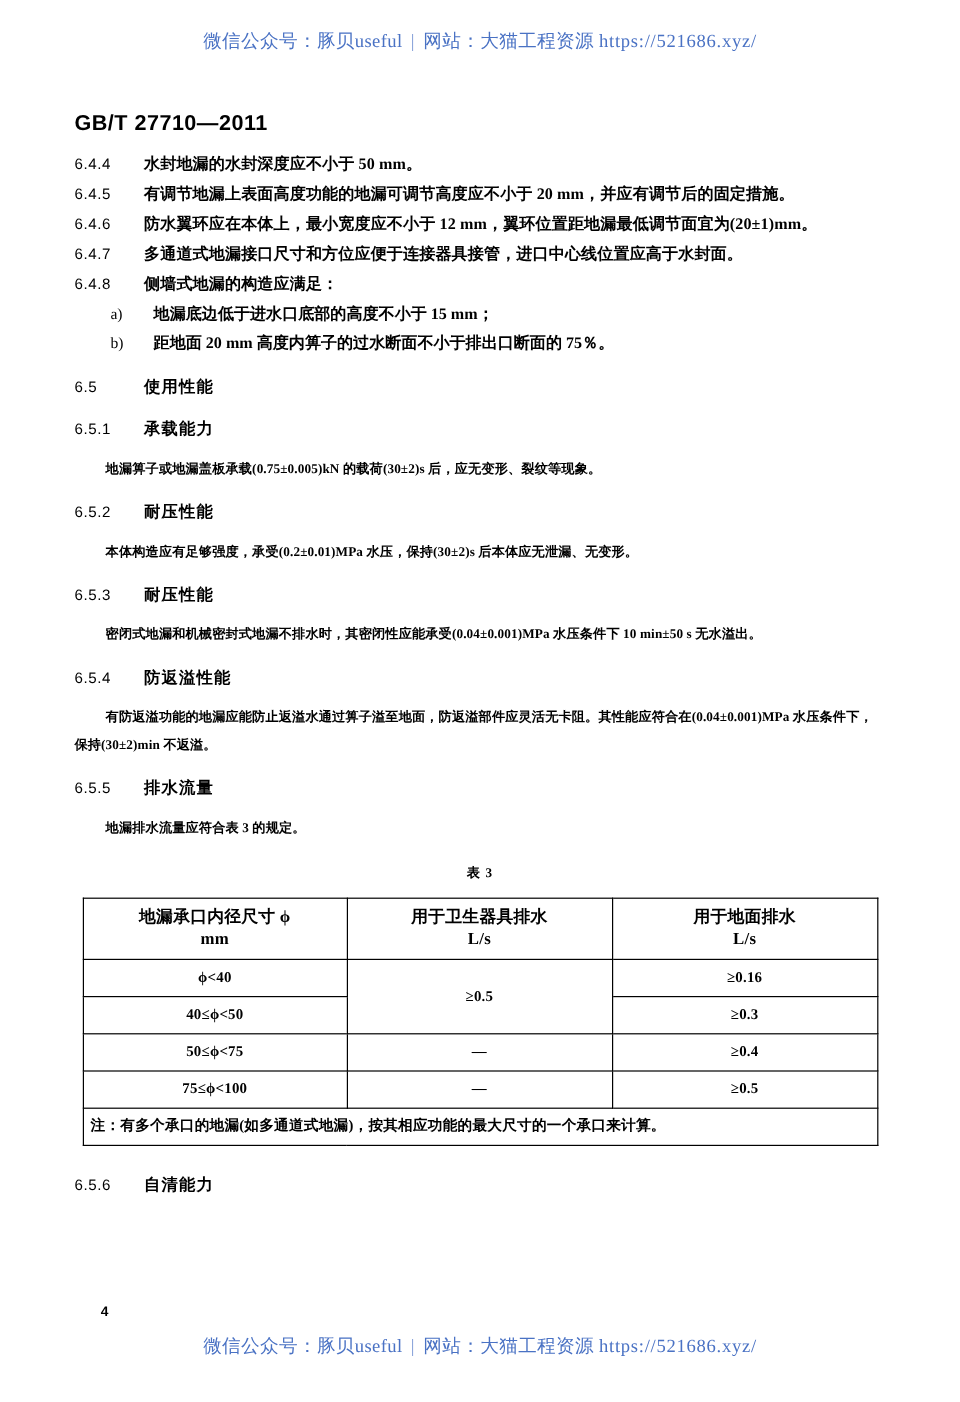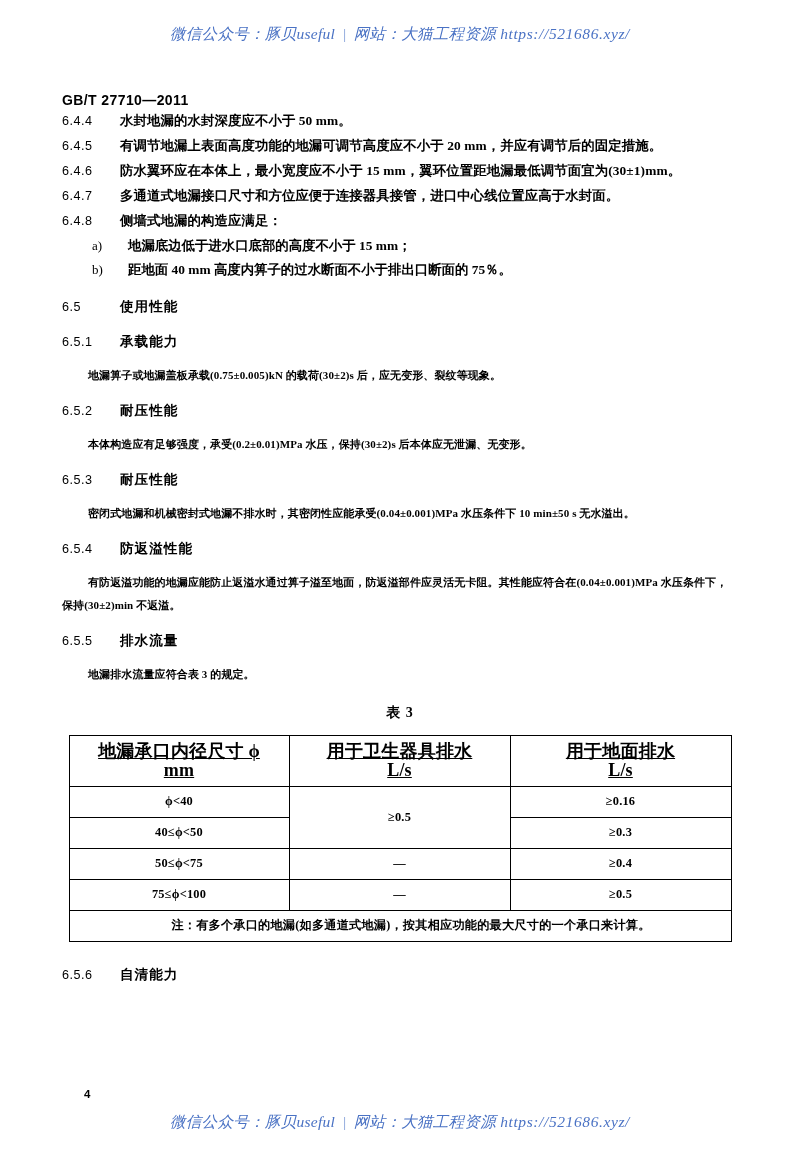--- a/index.html
+++ b/index.html
@@ -24,51 +24,50 @@
   .wm {
     position: absolute;
     left: 0;
     width: 800px;
     text-align: center;
     color: #4a72c4;
     font-size: 15.5px;
     letter-spacing: 0.3px;
     white-space: nowrap;
     font-family: "Liberation Serif", "DejaVu Serif", serif;
-    font-style: italic;
   }
   .wm-top { top: 24px; }
   .wm-bottom { top: 1112px; }
   .wm .sep {
     display: inline-block;
     padding: 0 7px;
     color: #7e9ad6;
     font-weight: 300;
   }
   .wm .url {
     font-family: "Liberation Serif", "DejaVu Serif", serif;
     letter-spacing: 0.6px;
   }
 
   
   .runhead {
     position: absolute;
     left: 62px;
     top: 92px;
     font-family: "Liberation Sans", sans-serif;
-    font-size: 14px;
+    font-size: 18px;
     font-weight: bold;
     letter-spacing: 0.4px;
   }
 
   
   .content {
     position: absolute;
     left: 62px;
-    top: 110px;
+    top: 126px;
     width: 676px;
   }
 
   .clause {
     display: flex;
     align-items: baseline;
     font-size: 13.4px;
     line-height: 21.5px;
     margin: 0 0 2.5px 0;
     font-family: "Liberation Serif", "DejaVu Serif", serif;
@@ -135,21 +134,21 @@
     font-weight: bold;
     letter-spacing: 0.1px;
   }
 
   
   .table-wrap {
     margin-top: 18px;
   }
   .table-cap {
     text-align: center;
-    font-size: 14px;
+    font-size: 11px;
     font-weight: bold;
     margin-bottom: 13px;
     font-family: "Liberation Serif", "DejaVu Serif", serif;
     letter-spacing: 1px;
   }
   table.t3 {
     border-collapse: collapse;
     width: 662px;
     margin: 0 auto;
     table-layout: fixed;
@@ -161,29 +160,28 @@
     vertical-align: middle;
     font-size: 12.4px;
     font-weight: bold;
     padding: 3px 4px;
     font-family: "Liberation Serif", "DejaVu Serif", serif;
     letter-spacing: 0.2px;
   }
   table.t3 thead th {
     height: 44px;
     line-height: 19px;
-    font-size: 18px;
-    text-decoration: underline;
+    font-size: 14px;
   }
   table.t3 tbody td {
     height: 24px;
   }
   table.t3 td.note {
-    text-align: center;
-    padding-left: 26px;
+    text-align: left;
+    padding-left: 6px;
     height: 24px;
     font-size: 12.2px;
   }
   .col1 { width: 220px; }
   .col2 { width: 221px; }
   .col3 { width: 221px; }
 
   
   .folio {
     position: absolute;
@@ -213,41 +211,41 @@
       <span class="txt">水封地漏的水封深度应不小于 50 mm。</span>
     </div>
 
     <div class="clause">
       <span class="num">6.4.5</span>
       <span class="txt">有调节地漏上表面高度功能的地漏可调节高度应不小于 20 mm，并应有调节后的固定措施。</span>
     </div>
 
     <div class="clause">
       <span class="num">6.4.6</span>
-      <span class="txt">防水翼环应在本体上，最小宽度应不小于 15 mm，翼环位置距地漏最低调节面宜为(30±1)mm。</span>
+      <span class="txt">防水翼环应在本体上，最小宽度应不小于 12 mm，翼环位置距地漏最低调节面宜为(20±1)mm。</span>
     </div>
 
     <div class="clause">
       <span class="num">6.4.7</span>
       <span class="txt">多通道式地漏接口尺寸和方位应便于连接器具接管，进口中心线位置应高于水封面。</span>
     </div>
 
     <div class="clause">
       <span class="num">6.4.8</span>
       <span class="txt">侧墙式地漏的构造应满足：</span>
     </div>
 
     <div class="sub">
       <span class="lbl">a)</span>
       <span class="txt">地漏底边低于进水口底部的高度不小于 15 mm；</span>
     </div>
 
     <div class="sub">
       <span class="lbl">b)</span>
-      <span class="txt">距地面 40 mm 高度内箅子的过水断面不小于排出口断面的 75％。</span>
+      <span class="txt">距地面 20 mm 高度内箅子的过水断面不小于排出口断面的 75％。</span>
     </div>
 
 
     <div class="heading lvl2">
       <span class="num">6.5</span>
       <span class="txt">使用性能</span>
     </div>
 
     <div class="heading">
       <span class="num">6.5.1</span>

